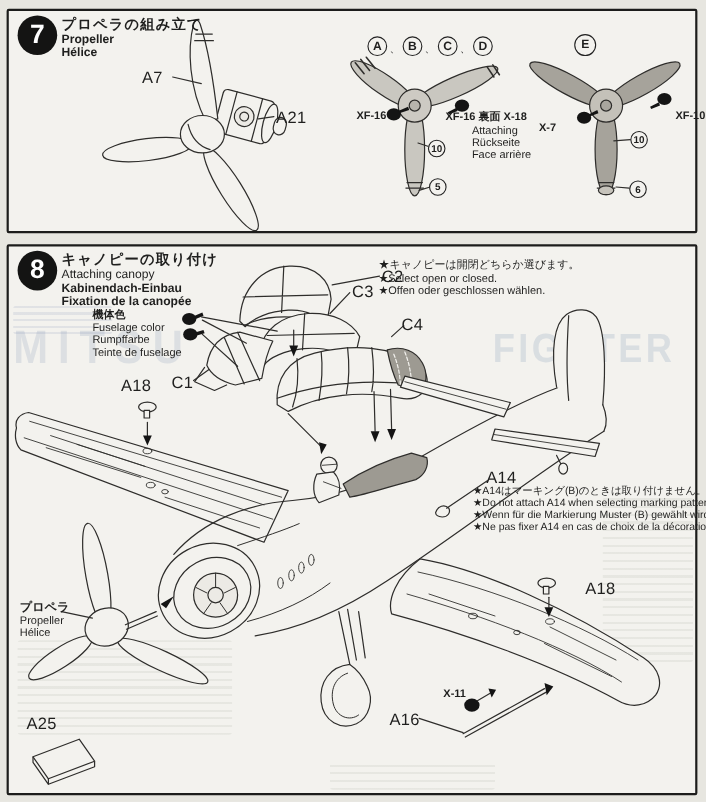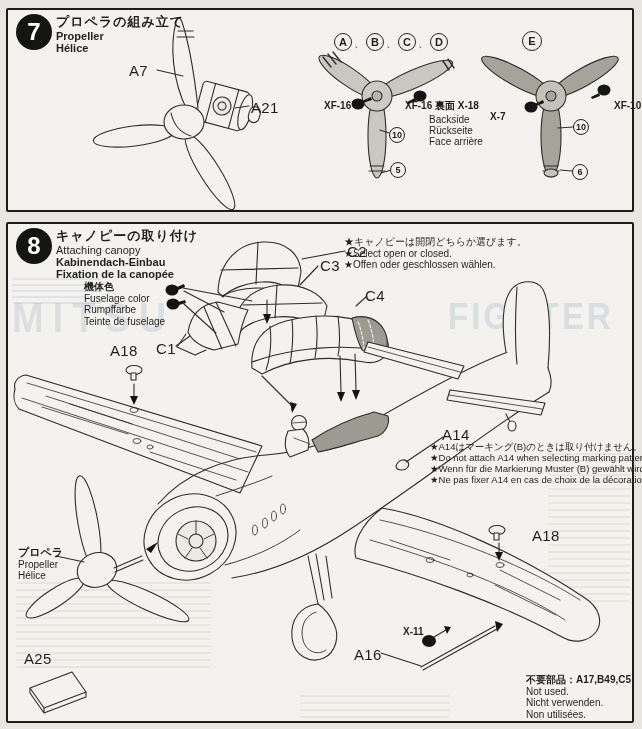--- a/index.html
+++ b/index.html
@@ -268,21 +268,21 @@
     <span class="sep">、</span>
     <span class="circ circL" style="position:static;">B</span>
     <span class="sep">、</span>
     <span class="circ circL" style="position:static;">C</span>
     <span class="sep">、</span>
     <span class="circ circL" style="position:static;">D</span>
   </div>
 
   <div class="lbl paint" style="left:324px;top:100px;">XF-16</div>
   <div class="lbl paint" style="left:405px;top:99px;">XF-16 裏面 X-18</div>
-  <div class="lbl note" style="left:429px;top:114px;">Backside</div>
+  <div class="lbl note" style="left:429px;top:114px;">Attaching</div>
   <div class="lbl note" style="left:429px;top:125px;">Rückseite</div>
   <div class="lbl note" style="left:429px;top:136px;">Face arrière</div>
 
   <div class="circ circN" style="left:389px;top:127px;">10</div>
   <div class="circ circN" style="left:390px;top:162px;">5</div>
 
   <div class="circ circL" style="left:522px;top:31px;width:20px;height:20px;">E</div>
   <div class="lbl paint" style="left:490px;top:111px;">X-7</div>
   <div class="lbl paint" style="left:614px;top:100px;">XF-10</div>
   <div class="circ circN" style="left:573px;top:119px;">10</div>
@@ -334,20 +334,14 @@
   <div class="lbl plabel" style="left:24px;top:650px;">A25</div>
 
   <svg class="art" width="642" height="729" viewBox="0 0 642 729" style="pointer-events:none;">
     <g stroke="#2e2d2b" stroke-width="1.1" fill="#f3f2ee" stroke-linejoin="round">
       <path d="M30,688 L72,672 L86,692 L44,708 Z"></path>
       <path d="M30,688 L30,693 L44,713 L44,708 M86,692 L86,697 L44,713" fill="none"></path>
     </g>
   </svg>
 
 
-  <div class="lbl note" style="left:526px;top:674px;">
-    <div style="font-weight:bold;">不要部品：A17,B49,C5</div>
-    <div>Not used.</div>
-    <div>Nicht verwenden.</div>
-    <div>Non utilisées.</div>
-  </div>
 
 </div>
 
 </body></html>

